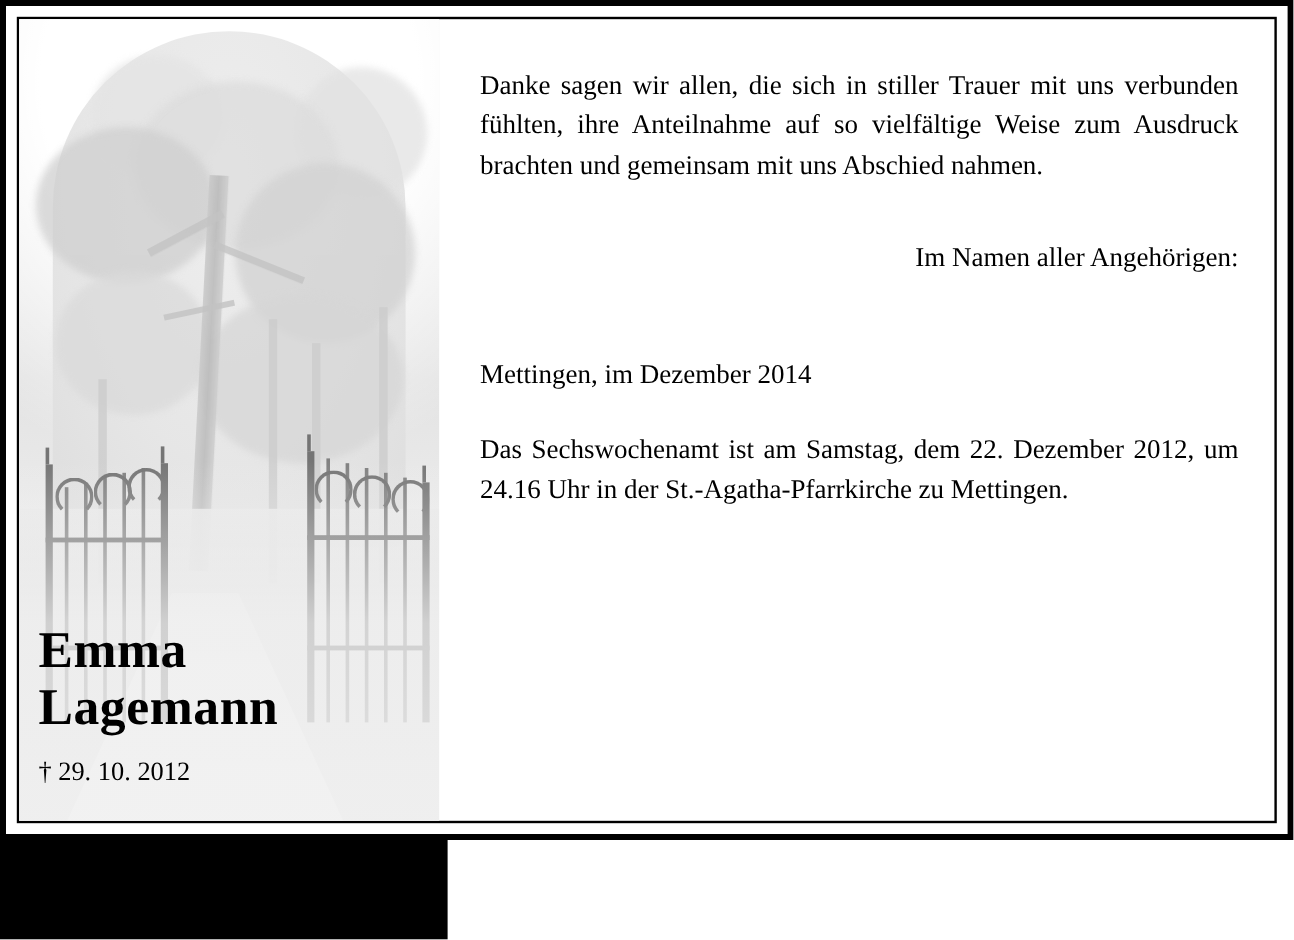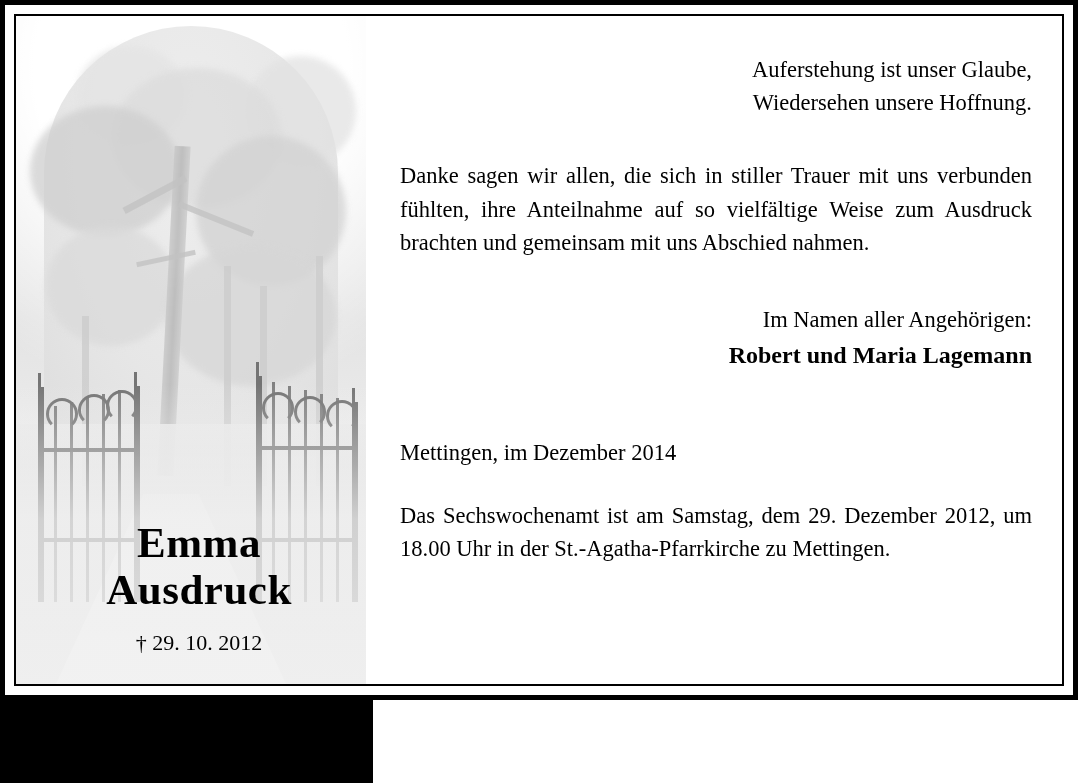--- a/index.html
+++ b/index.html
@@ -193,21 +193,21 @@
     left: 0; right: 0; bottom: 0;
     height: 300px;
     background: linear-gradient(rgba(245,245,245,0) 0%, rgba(243,243,243,0.72) 45%, rgba(242,242,242,0.88) 100%);
   }
 
   .name-block {
     position: absolute;
     left: 16px;
     right: 0;
     bottom: 26px;
-    text-align: center;
+    text-align: left;
     line-height: 1.0;
   }
   .name-first {
     font-size: 43px;
     font-weight: bold;
     letter-spacing: 0.5px;
     margin-bottom: 4px;
   }
   .name-last {
     font-size: 43px;
@@ -338,40 +338,35 @@
             <div class="arc" style="left:70px; bottom:170px;"></div>
             <div class="finial" style="left:0;   bottom:226px;"></div>
             <div class="finial" style="left:96px; bottom:200px;"></div>
           </div>
 
           <div class="fade"></div>
         </div>
 
         <div class="name-block">
           <div class="name-first">Emma</div>
-          <div class="name-last">Ausdruck</div>
+          <div class="name-last">Lagemann</div>
           <div class="dates">† 29. 10. 2012</div>
         </div>
       </div>
 
       <div class="text-panel">
-        <div class="verse">
-          <div>Auferstehung ist unser Glaube,</div>
-          <div>Wiedersehen unsere Hoffnung.</div>
-        </div>
 
         <div class="thanks">Danke sagen wir allen, die sich in stiller Trauer mit uns verbunden fühlten, ihre Anteilnahme auf so vielfältige Weise zum Ausdruck brachten und gemeinsam mit uns Abschied nahmen.</div>
 
         <div class="family">
           <div>Im Namen aller Angehörigen:</div>
-          <div class="bold">Robert und Maria Lagemann</div>
         </div>
 
         <div class="place-date">Mettingen, im Dezember 2014</div>
 
-        <div class="service">Das Sechswochenamt ist am Samstag, dem 29. Dezember 2012, um 18.00 Uhr in der St.-Agatha-Pfarrkirche zu Mettingen.</div>
+        <div class="service">Das Sechswochenamt ist am Samstag, dem 22. Dezember 2012, um 24.16 Uhr in der St.-Agatha-Pfarrkirche zu Mettingen.</div>
       </div>
 
     </div>
   </div>
 
   <div class="bottom-bar"></div>
 </div>
 
 </body></html>

